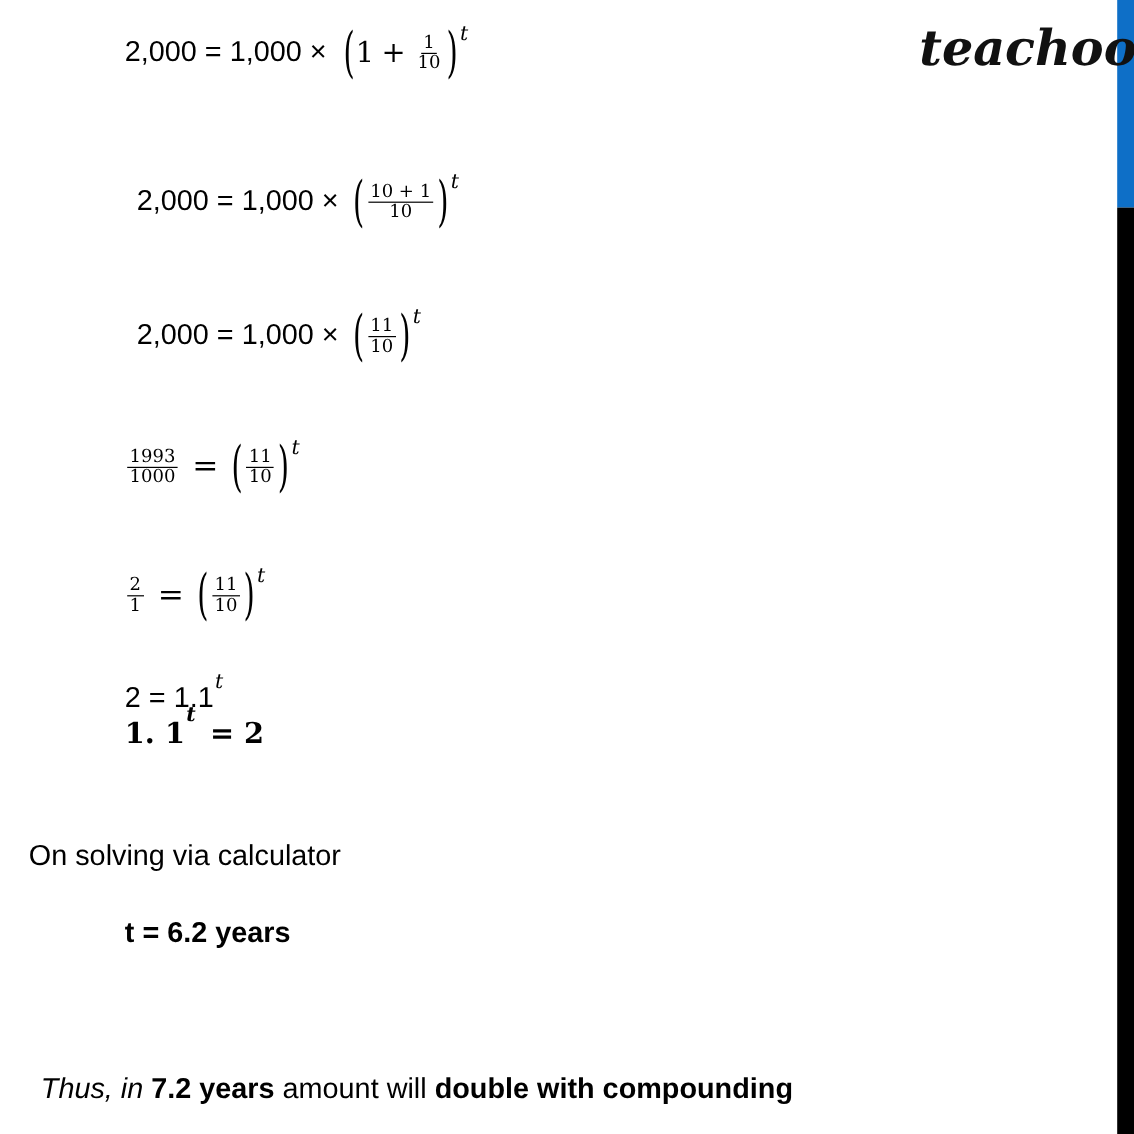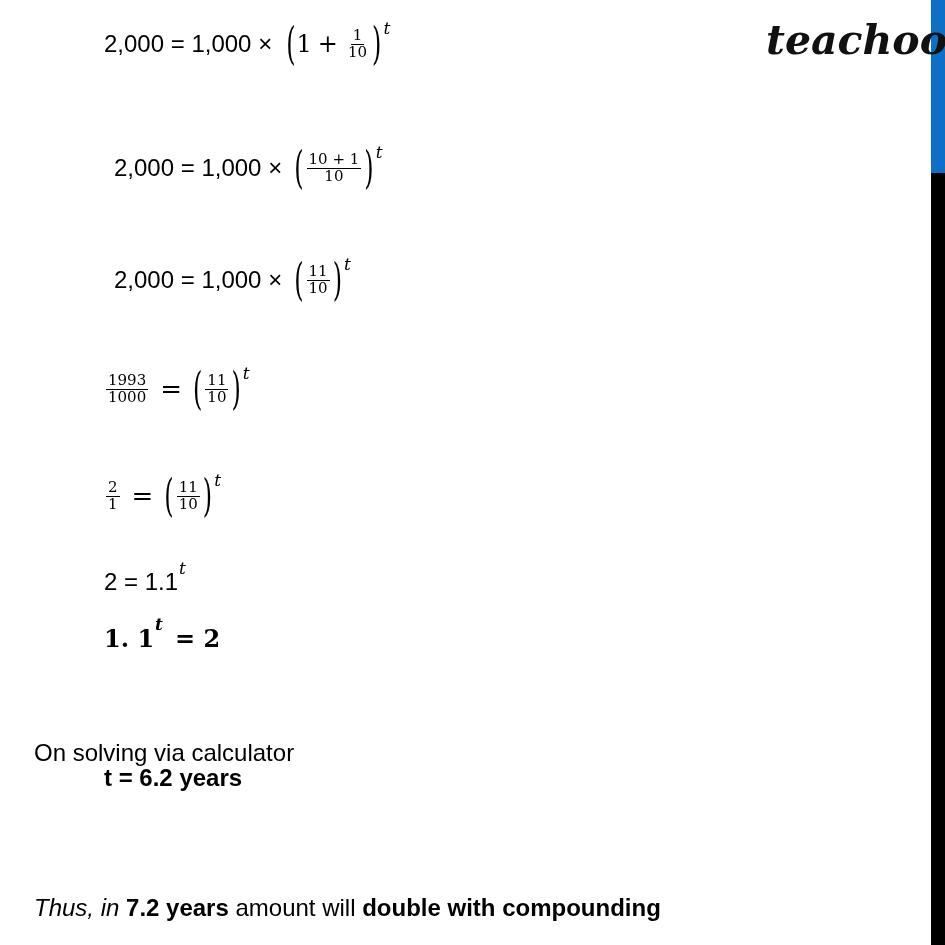--- a/index.html
+++ b/index.html
@@ -91,27 +91,27 @@
   </span>
   <span class="paren">)</span>
   <span class="sup">t</span>
 </div>
 
 <div class="line" style="left:104px; top:568px;">
   <span>2 = 1.1</span>
   <span class="sup">t</span>
 </div>
 
-<div class="line bold" style="left:104px; top:624px;">
+<div class="line bold" style="left:104px; top:596px;">
   <span class="m bold">1. 1</span>
   <span class="sup bold">t</span>
   <span class="m bold" style="margin-left:12px;">= 2</span>
 </div>
 
-<div class="line" style="left:34px; top:700px;margin-top:39px;">
+<div class="line" style="left:24px; top:700px;">
   <span>On solving via calculator</span>
 </div>
 
 <div class="line bold" style="left:104px; top:764px;">
   <span>t = 6.2 years</span>
 </div>
 
 <div class="line" style="left:34px; top:894px;">
   <span style="white-space:pre;font-style:italic;">Thus, in </span>
   <span class="bold">7.2 years</span>

